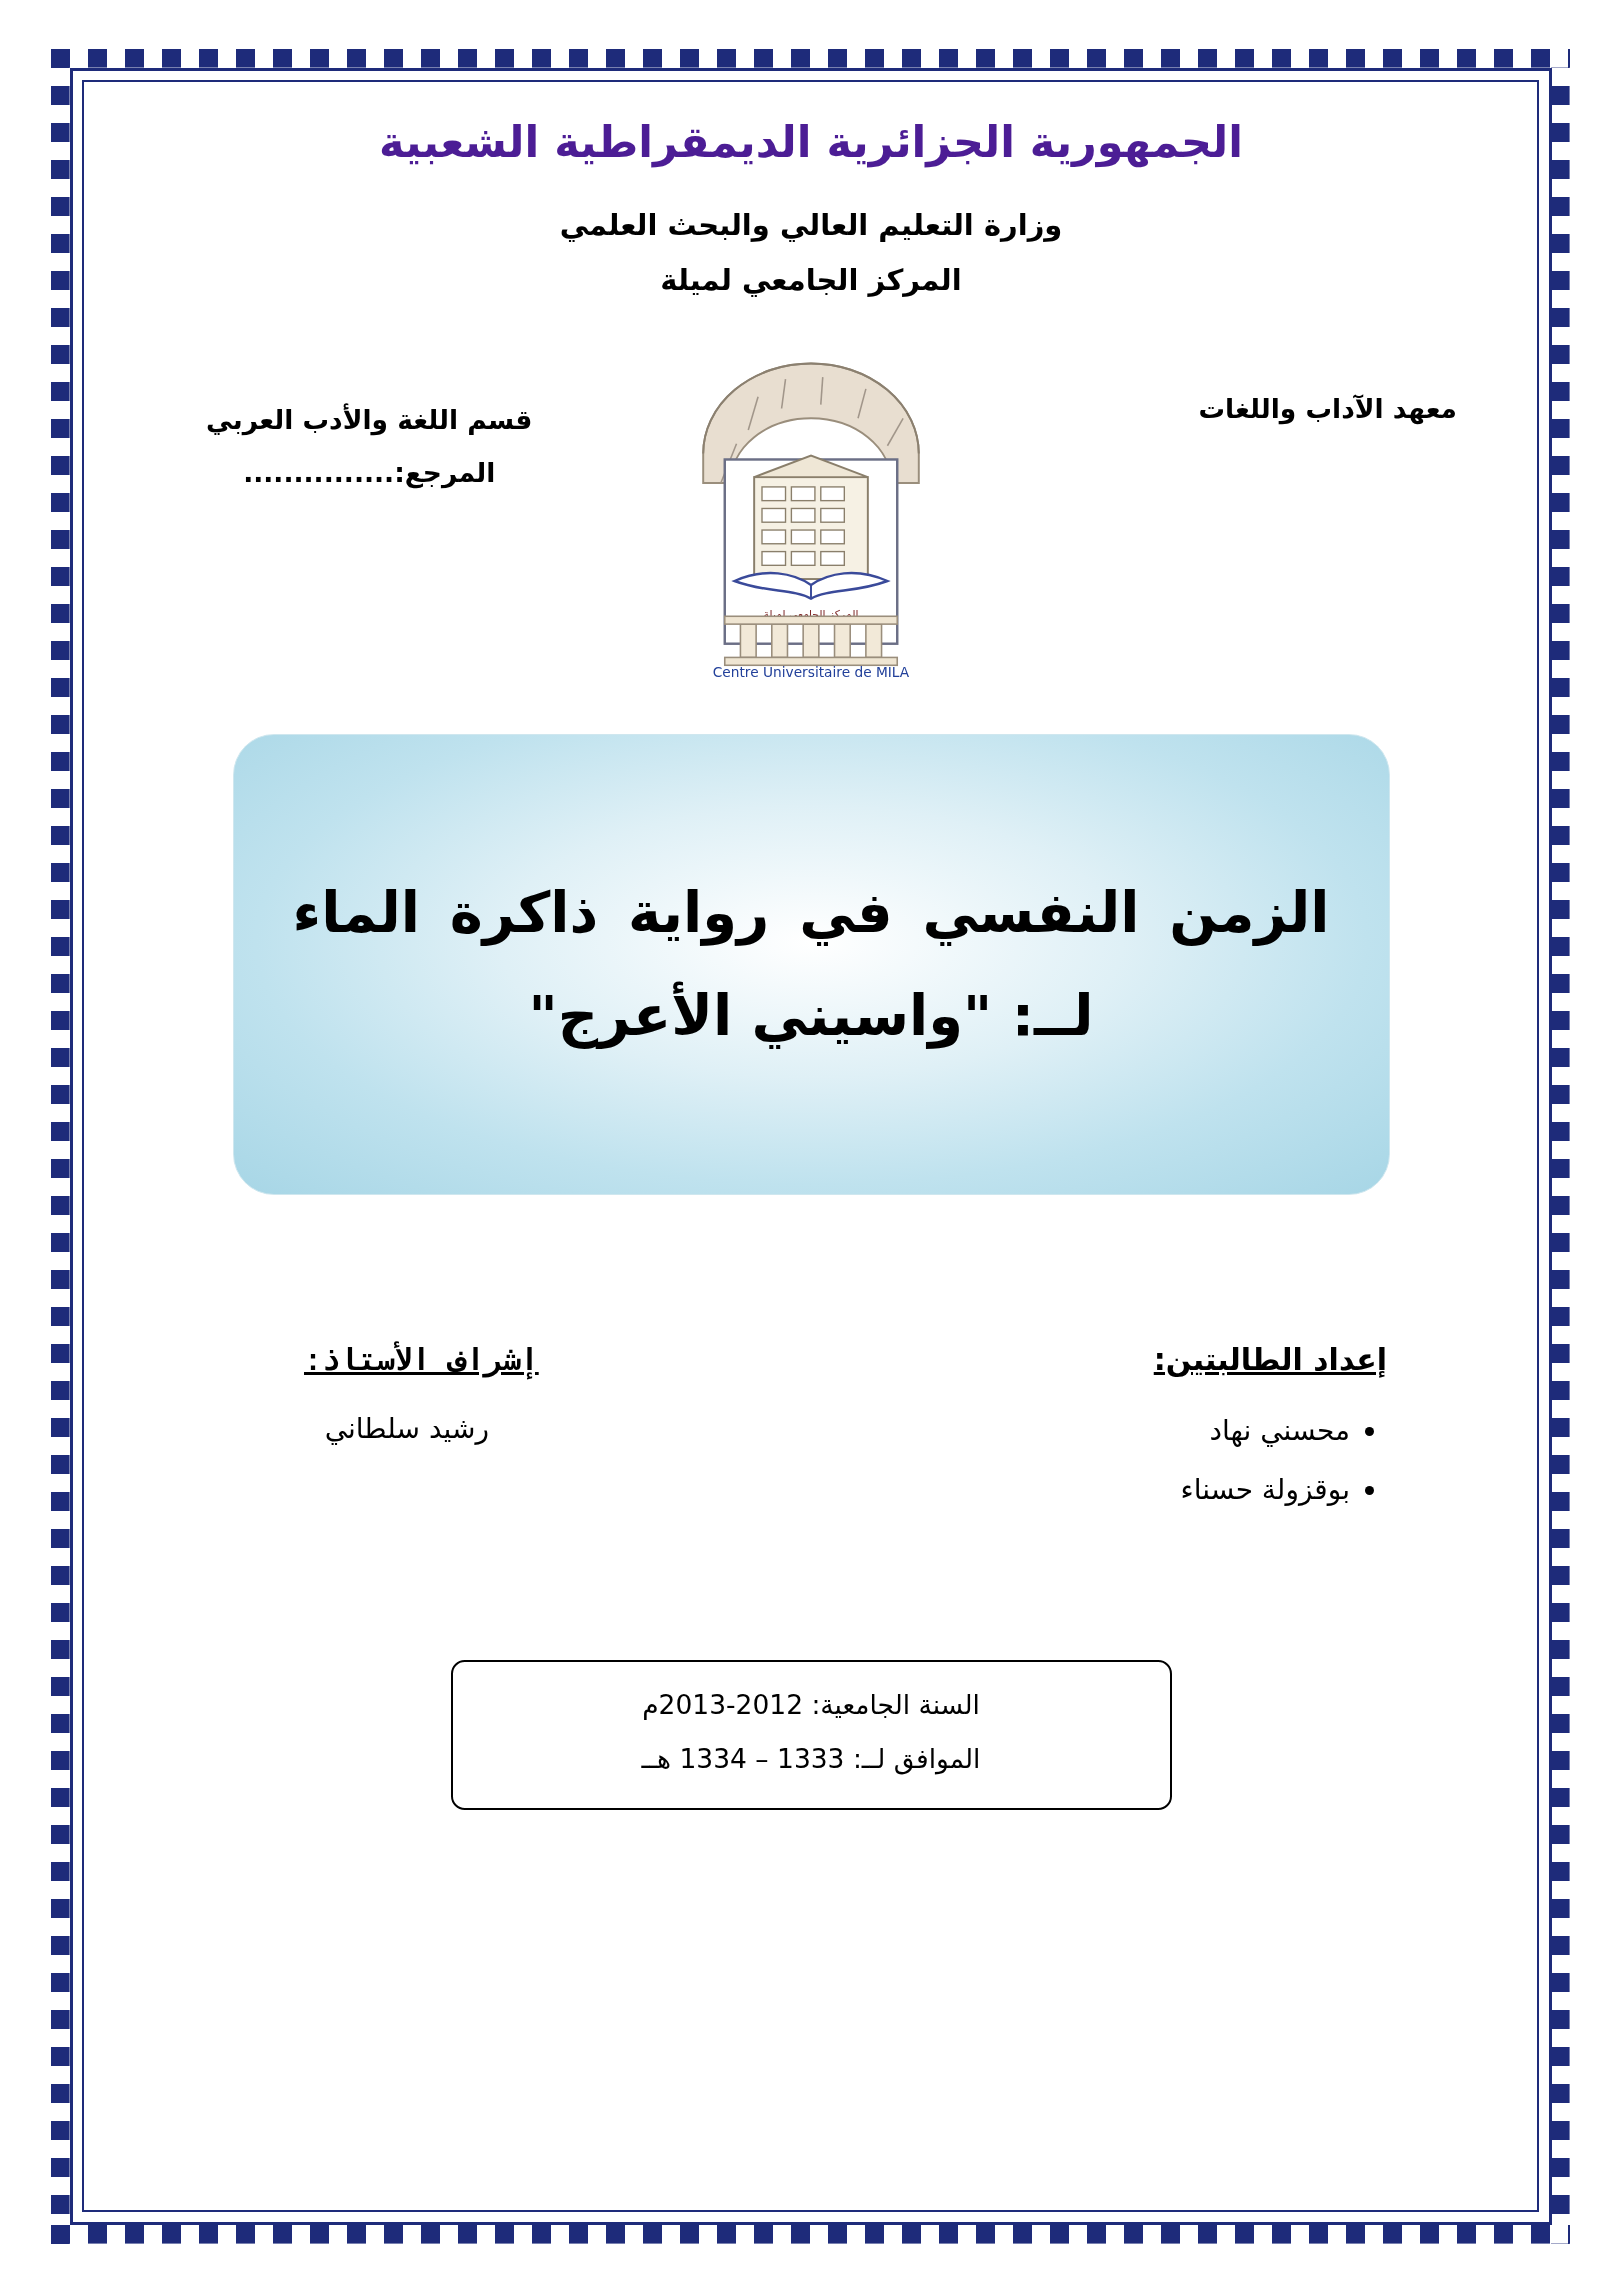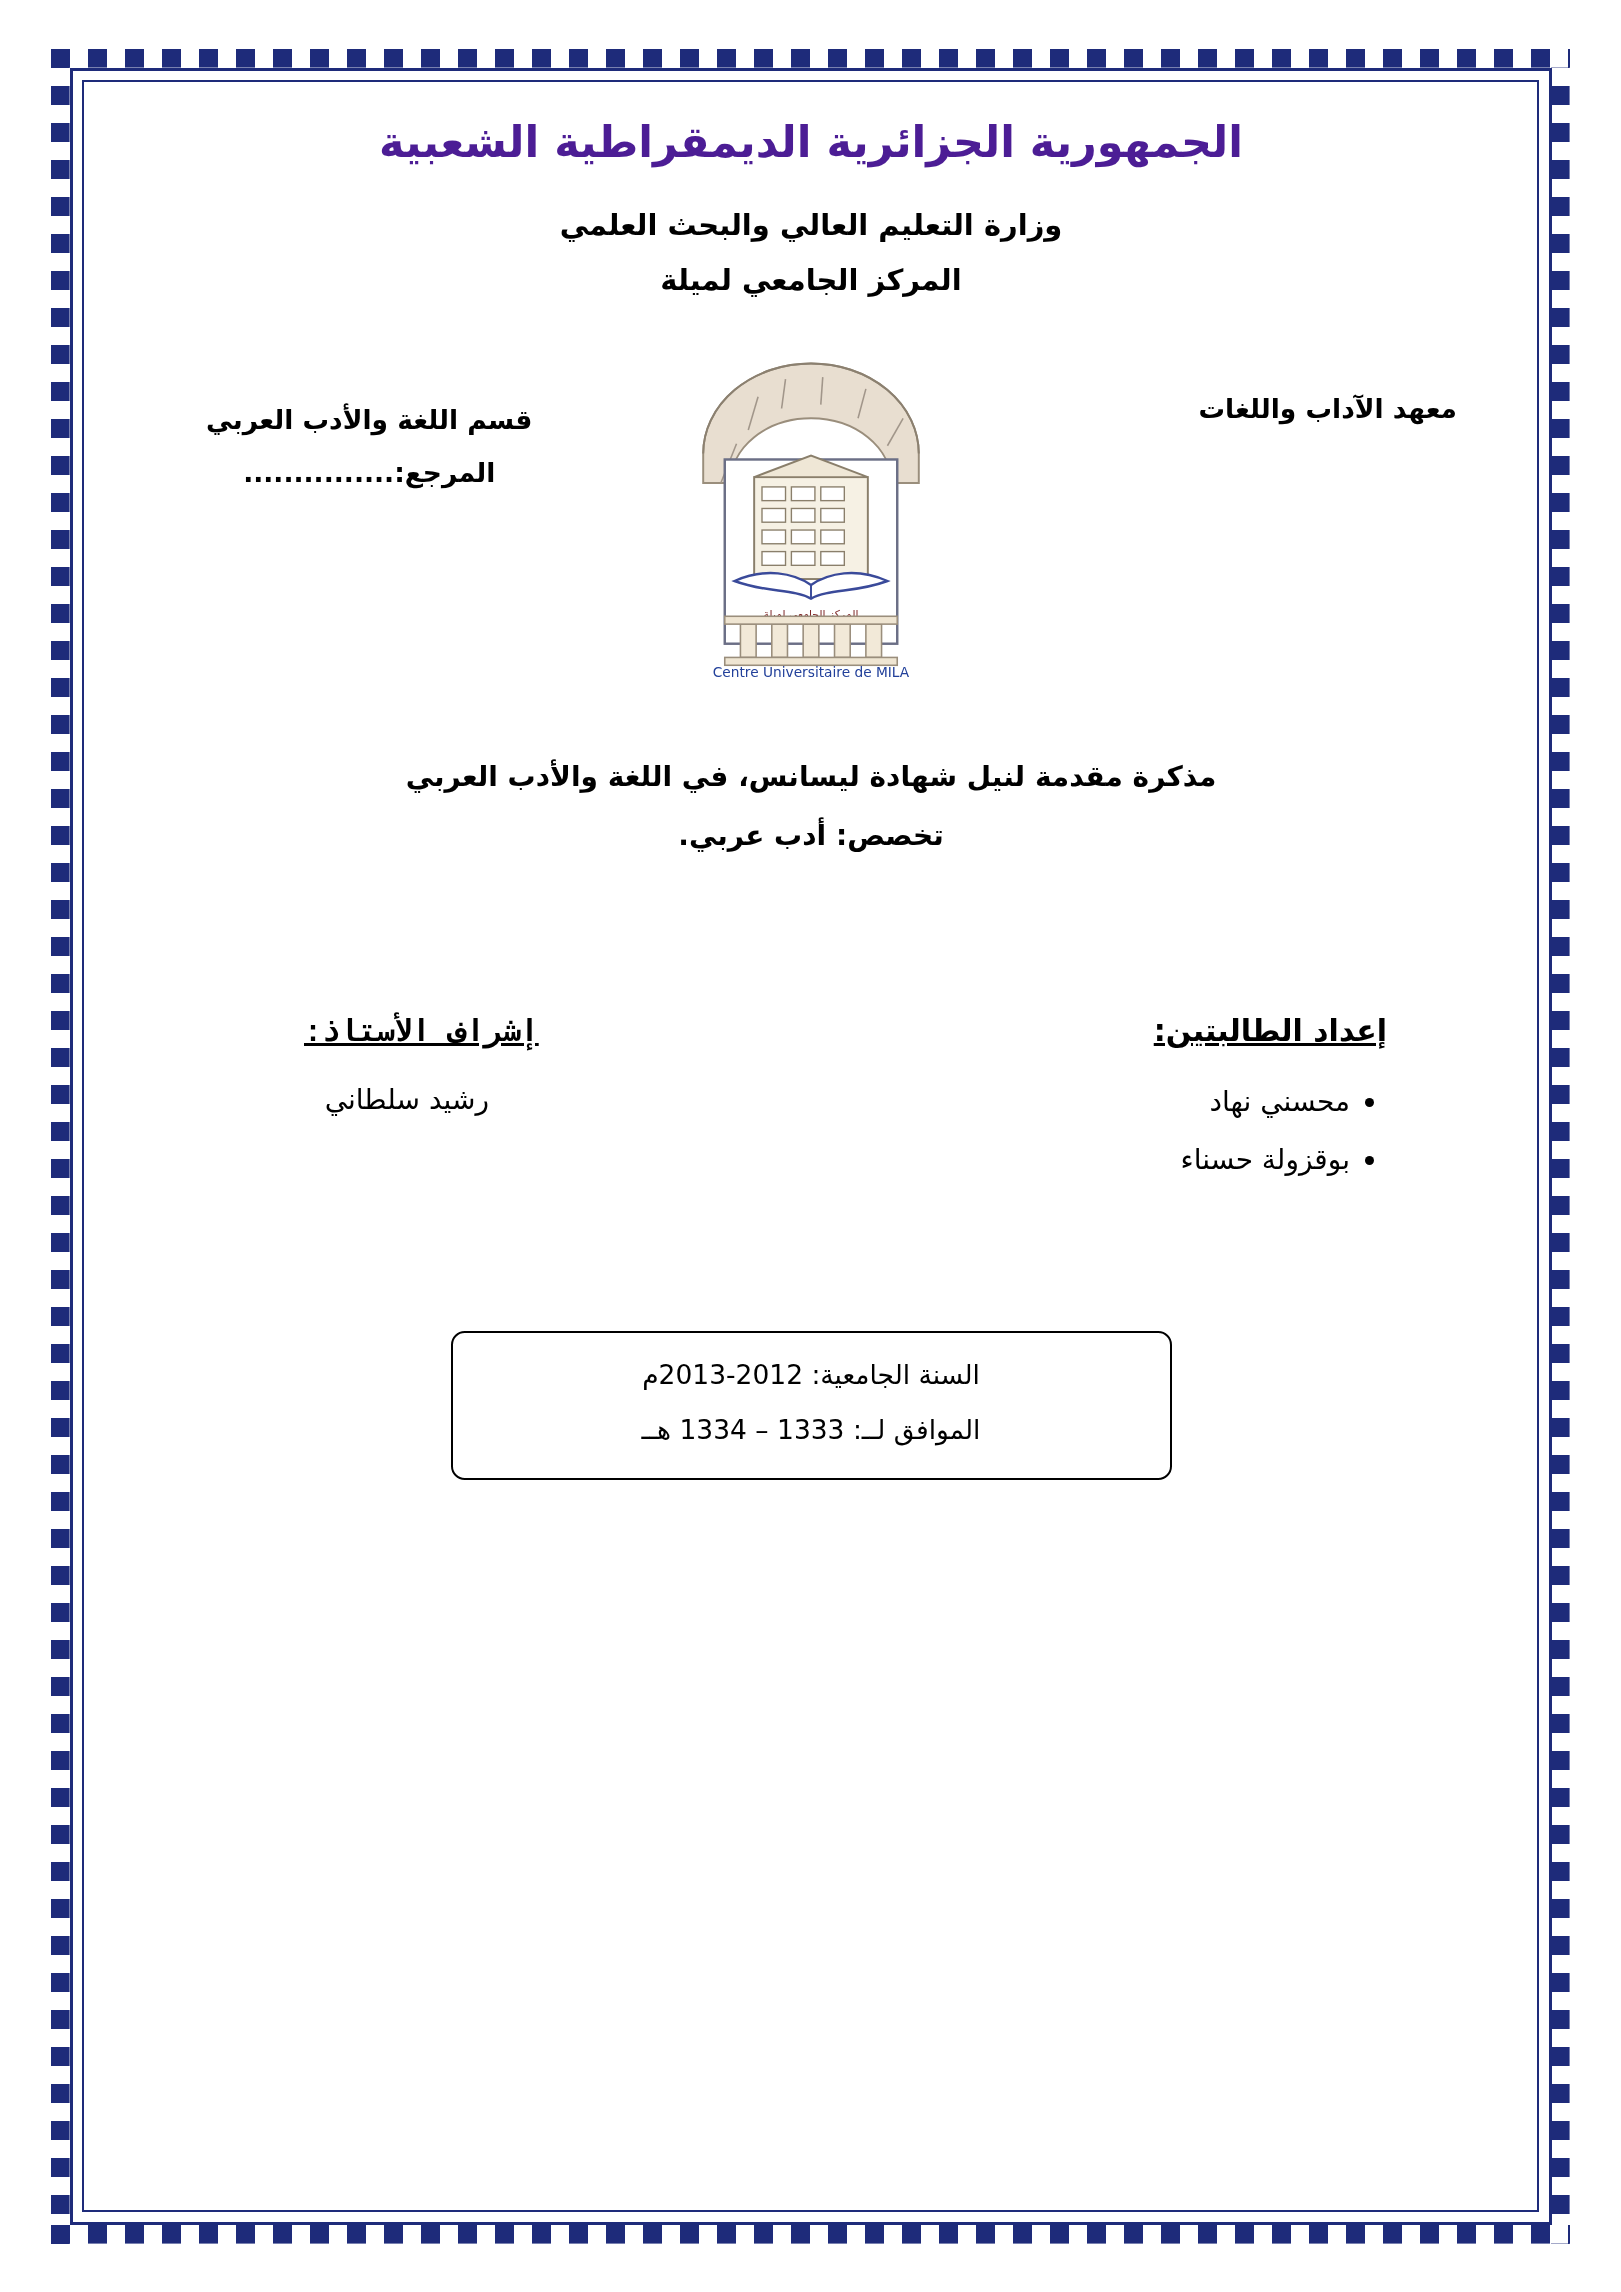--- a/index.html
+++ b/index.html
@@ -311,25 +311,27 @@
               <rect x="174" y="294" width="16" height="34"></rect>
             <rect x="206" y="294" width="16" height="34"></rect>
           </g>
           <rect x="62" y="286" width="176" height="8" fill="#efe5d2" stroke="#9a8e7c" stroke-width="1.6"></rect>
           <rect x="62" y="328" width="176" height="8" fill="#efe5d2" stroke="#9a8e7c" stroke-width="1.6"></rect>
           <text x="150" y="348" font-family="DejaVu Sans, sans-serif" font-size="14" fill="#22409a" text-anchor="middle">Centre Universitaire de MILA</text>
         </svg>
       </div>
     </div>
 
-
-    <div class="degree">
-      <div>مذكرة مقدمة لنيل شهادة ليسانس، في اللغة والأدب العربي</div>
-      <div>تخصص: أدب عربي.</div>
+    <div class="title-box">
+      <div class="title-text">
+        <span class="title-line1">الزمن النفسي في رواية ذاكرة الماء</span>
+        <span class="title-line2">لــ: "واسيني الأعرج"</span>
+      </div>
     </div>
+
 
     <div class="people">
       <div class="students">
         <span class="heading">إعداد الطالبتين:</span>
         <ul>
           <li>محسني نهاد</li>
           <li>بوقزولة حسناء</li>
         </ul>
       </div>
       <div class="supervisor">

